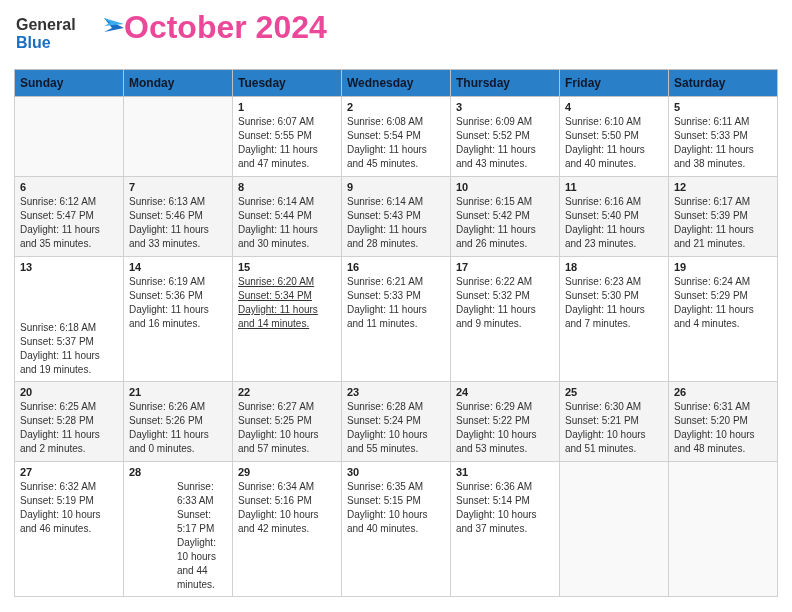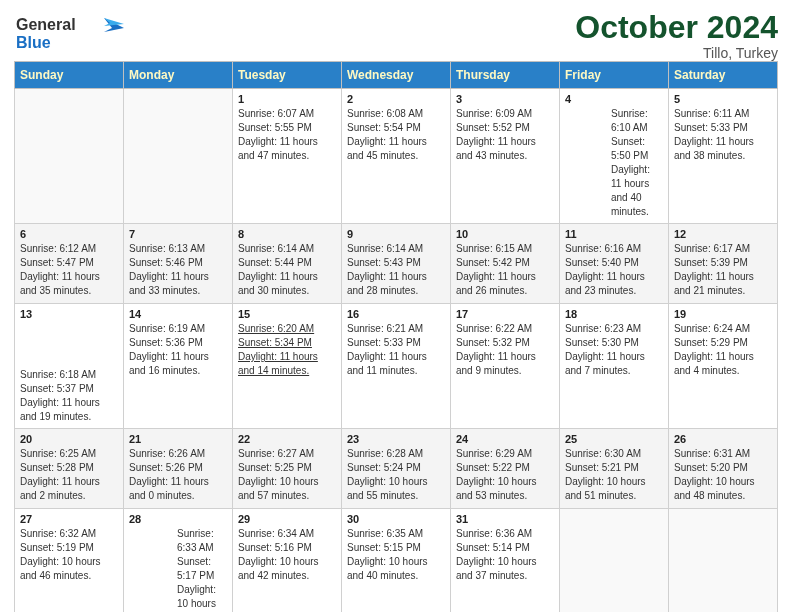--- a/index.html
+++ b/index.html
@@ -11,50 +11,49 @@
       padding: 0;
     }
     .page {
       width: 792px;
       min-height: 612px;
       background: #fff;
       padding: 10px 14px 14px 14px;
     }
     .header {
       display: flex;
-      justify-content: space-between;
       align-items: flex-start;
-      margin-bottom: 0;
+      margin-bottom: 11px;
     }
     .logo {
       display: flex;
       align-items: center;
       gap: 0;
     }
     .title-block {
       text-align: right;
     }
     .month-title {
       font-size: 32px;
       font-weight: bold;
-      color: #14532d;
+      color: #ec4899;
       line-height: 1.1;
     }
     .location {
       font-size: 14px;
       color: #555;
     }
     table {
       width: 100%;
       border-collapse: collapse;
       table-layout: fixed;
     }
     thead tr th {
       background: #2980c8;
-      color: #fef9c3;
+      color: #0f172a;
       font-size: 12px;
       font-weight: bold;
       padding: 6px 5px;
       text-align: left;
       border: 1px solid #c0c0c0;
     }
     tbody tr td {
       vertical-align: top;
       border: 1px solid #d0d0d0;
       padding: 4px 5px;
@@ -94,21 +93,20 @@
           <text x="2" y="20" font-family="Arial" font-size="16" font-weight="bold" fill="#333">General</text>
           <text x="2" y="38" font-family="Arial" font-size="16" font-weight="bold" fill="#1a6fc4">Blue</text>
 
           <polygon points="90,8 110,18 90,22 98,18" fill="#1a6fc4"></polygon>
           <polygon points="90,8 110,14 90,16 96,13" fill="#3aabec"></polygon>
         </svg>
       </div>
     </div>
     <div class="title-block">
       <div class="month-title">October 2024</div>
-      <div class="location">Tillo, Turkey</div>
     </div>
   </div>
 
   <table>
     <thead>
       <tr>
       <th>Sunday</th>
           <th>Monday</th>
           <th>Tuesday</th>
           <th>Wednesday</th>
@@ -134,21 +132,21 @@
 Daylight: 11 hours and 45 minutes.</div>
           </td>
           <td>
             <span class="day-number">3</span>
             <div class="day-info" style="white-space: pre-line;">Sunrise: 6:09 AM
 Sunset: 5:52 PM
 Daylight: 11 hours and 43 minutes.</div>
           </td>
           <td>
             <span class="day-number">4</span>
-            <div class="day-info" style="white-space: pre-line; margin-left: 46px;">Sunrise: 6:10 AM
+            <div class="day-info" style="white-space: pre-line;">Sunrise: 6:10 AM
 Sunset: 5:50 PM
 Daylight: 11 hours and 40 minutes.</div>
           </td>
           <td>
             <span class="day-number">5</span>
             <div class="day-info" style="white-space: pre-line;">Sunrise: 6:11 AM
 Sunset: 5:33 PM
 Daylight: 11 hours and 38 minutes.</div>
           </td>
         </tr>

